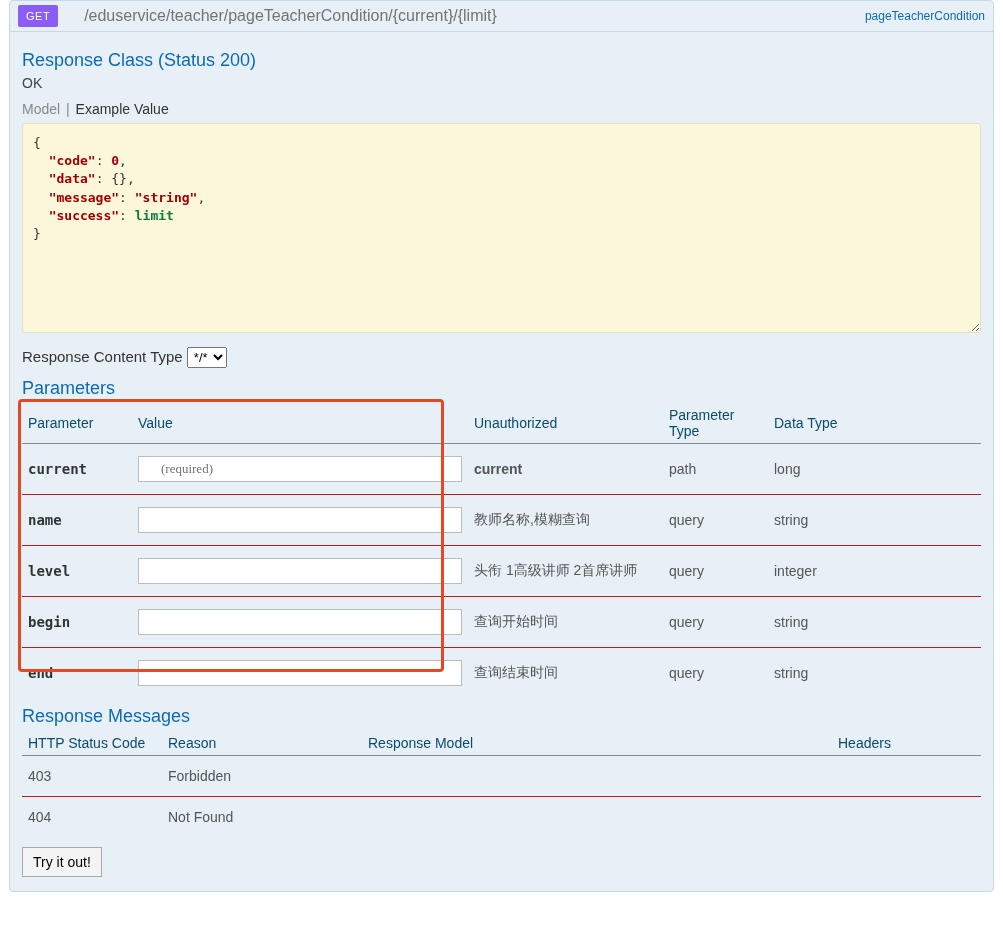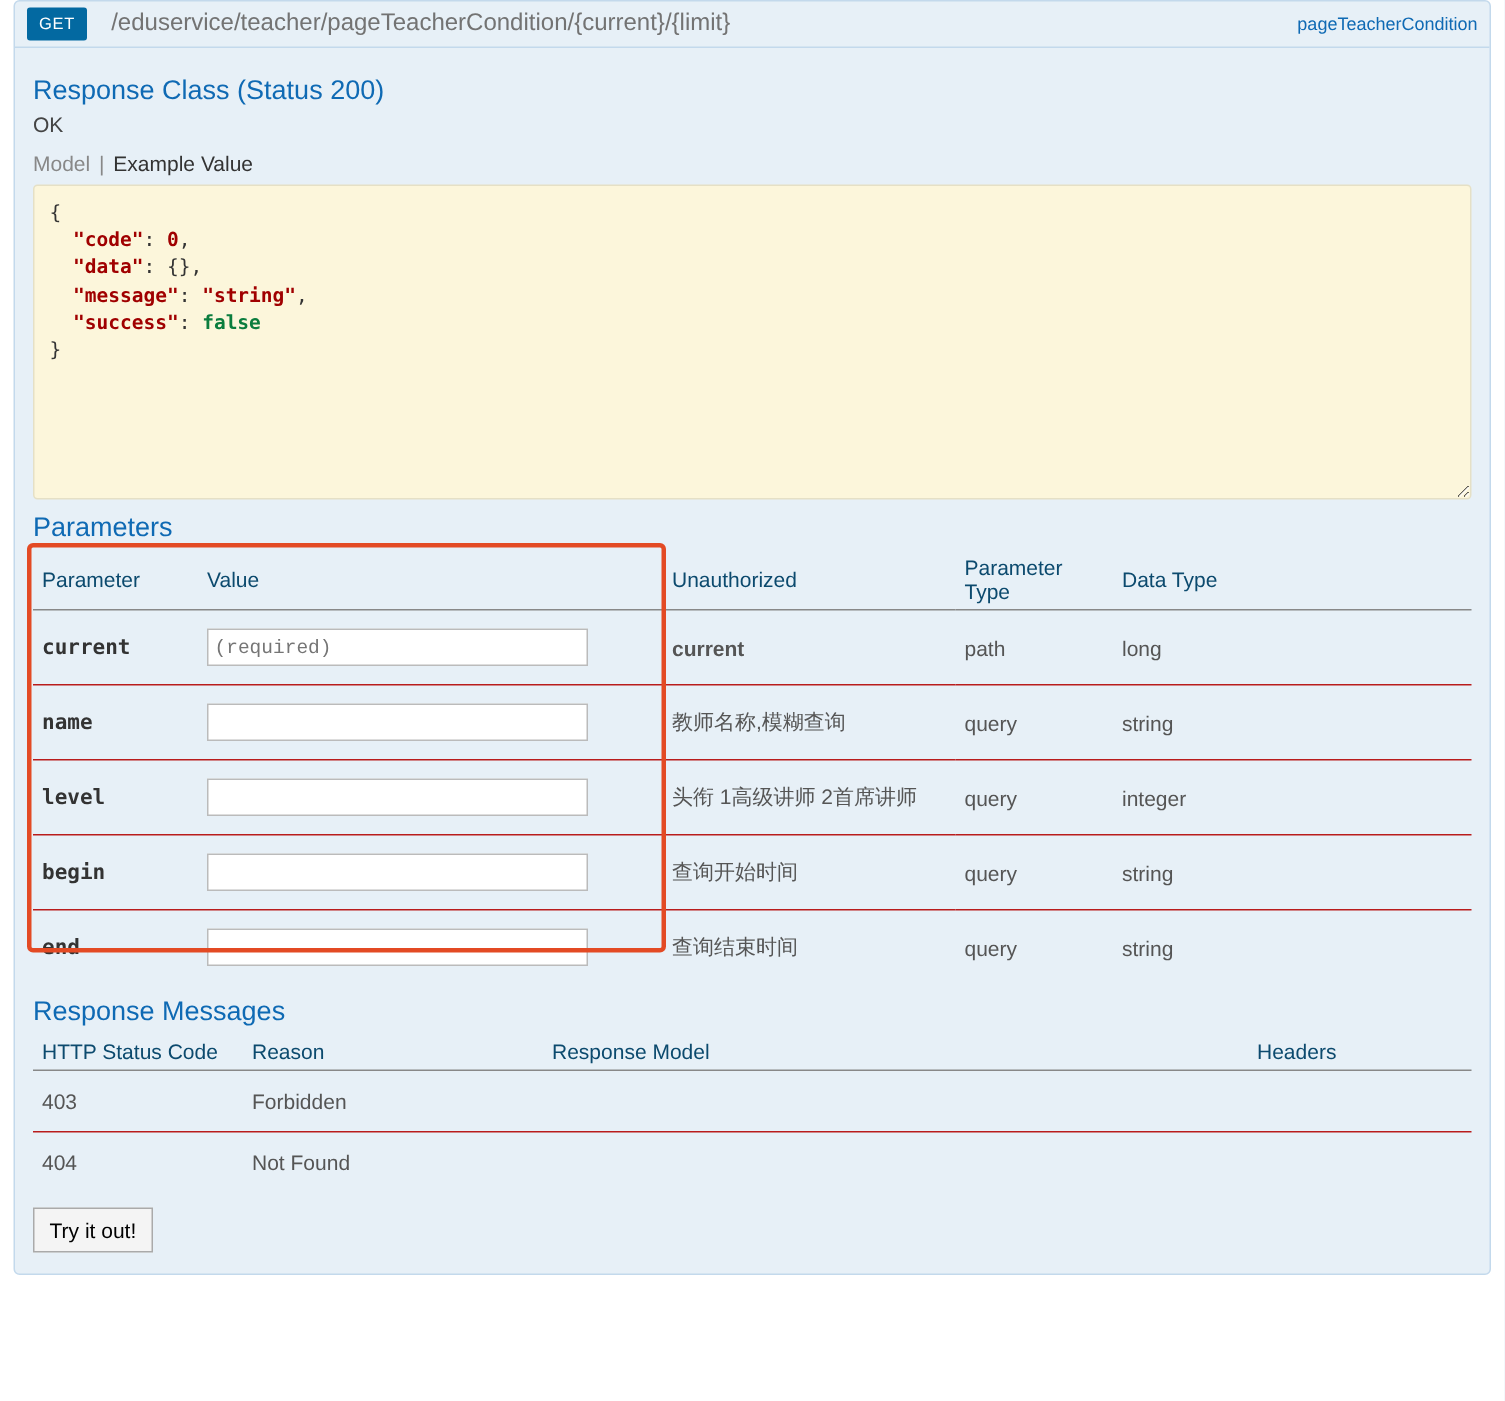--- a/index.html
+++ b/index.html
@@ -22,26 +22,26 @@
     margin-top: 0;
   }
   .op-header {
     display: flex;
     align-items: center;
     padding: 4px 8px;
     border-bottom: 1px solid #c3d9ec;
     cursor: pointer;
   }
   .method-badge {
-    background: #0369a1;
+    background: #8b5cf6;
     color: #fff;
     font-size: 11px;
     padding: 5px 8px;
     border-radius: 2px;
-    margin-right: 16px;
+    margin-right: 26px;
     font-weight: 400;
     letter-spacing: 0.5px;
   }
   .op-path {
     flex: 1;
     color: #737373;
     font-size: 16px;
   }
   .op-nickname {
     color: #0f6ab4;
@@ -123,25 +123,25 @@
   .col-value { width: 310px; }
   .col-desc { width: 195px; }
   .col-ptype { width: 105px; }
   .col-dtype { width: auto; }
   .param-name {
     font-family: Menlo, Monaco, Consolas, monospace;
     font-weight: 700;
     color: #333;
   }
   .param-input {
-    width: 254px;
-    padding: 4px 4px;
+    width: 324px;
+    padding: 4px 22px;
     border: 1px solid #bbb;
     font-size: 13px;
-    font-family: Liberation Mono, monospace;
+    font-family: Liberation Serif, serif;
   }
   .highlight-box {
     position: absolute;
     border: 3px solid #e34a24;
     border-radius: 4px;
     pointer-events: none;
     left: 26px;
     top: 436px;
     width: 426px;
     height: 272px;
@@ -178,23 +178,29 @@
       <div class="tabs">
         <span class="tab tab-inactive">Model</span>
         <span class="tab-sep">|</span>
         <span class="tab tab-active">Example Value</span>
       </div>
 
       <div class="example-box">{
   <span class="kw-key">"code"</span>: <span class="kw-num">0</span>,
   <span class="kw-key">"data"</span>: {},
   <span class="kw-key">"message"</span>: <span class="kw-str">"string"</span>,
-  <span class="kw-key">"success"</span>: <span class="kw-bool">false</span>
+  <span class="kw-key">"success"</span>: <span class="kw-bool">limit</span>
 }</div>
 
+      <div class="content-type-row">
+        <span>Response Content Type</span>
+        <select>
+          <option>*/*</option>
+        </select>
+      </div>
 
       <div class="section-title">Parameters</div>
 
       <div class="params-wrap">
       <table class="params">
         <thead>
           <tr>
             <th class="col-param">Parameter</th>
             <th class="col-value">Value</th>
             <th class="col-desc">Unauthorized</th>

